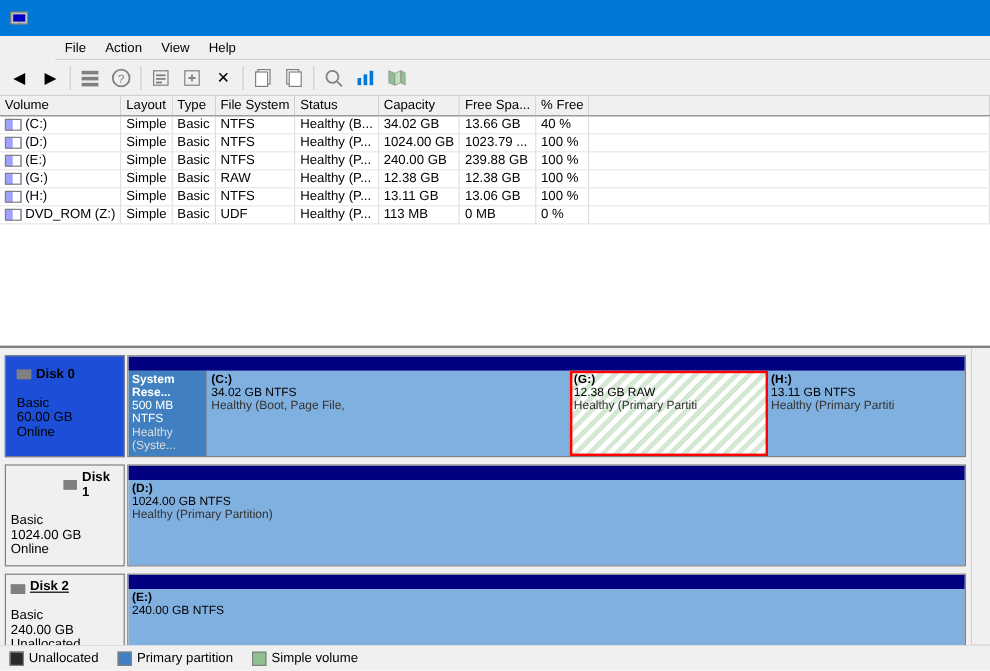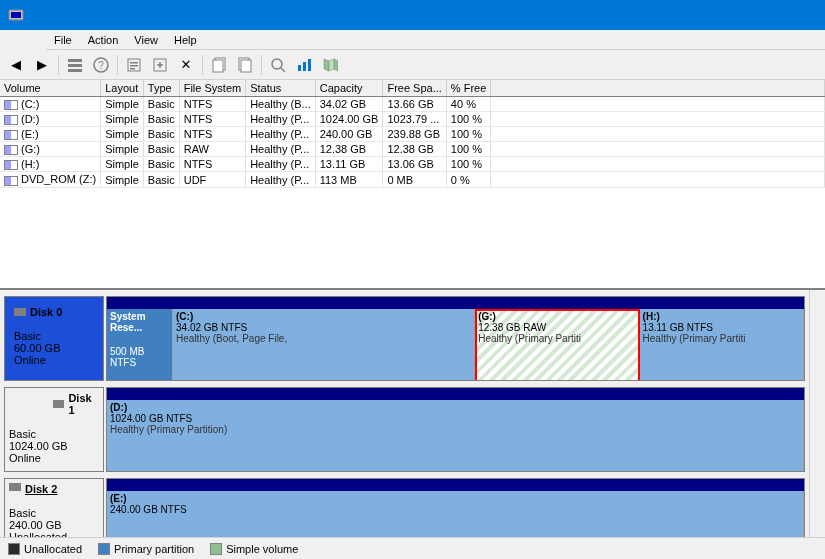--- a/index.html
+++ b/index.html
@@ -323,21 +323,21 @@
     <div class="disk-view-area" id="disk-view">
 
     <div style="display: flex; align-items: stretch; margin: 6px 4px 0px; height: 85px;">
           <div style="width: 100px; min-width: 100px; background: #1d4ed8; border: 1px solid rgb(128, 128, 128); padding: 9px; font-size: 11px;"><span style="display:flex;align-items:center;gap:4px;">
               <span style="display:inline-block;width:12px;height:8px;border:1px solid #808080;background:#808080;"></span>
               <strong>Disk 0</strong>
             </span><br>Basic<br>60.00 GB<br>Online</div>
           <div style="flex: 1 1 0%; display: flex; flex-direction: column; margin-left: 2px; border: 1px solid rgb(128, 128, 128); overflow: hidden;">
             <div style="height: 12px; background: rgb(0, 0, 128); width: 100%; flex-shrink: 0;"></div>
             <div style="flex: 1 1 0%; display: flex;">
-              <div style="flex: 3 1 0%; display: flex; flex-direction: column; padding: 2px 3px; border-right: 1px solid rgb(160, 160, 160); background: rgb(64, 128, 192); font-size: 10px; overflow: hidden; cursor: pointer; color: white; gap: 13px;">
+              <div style="flex: 3 1 0%; display: flex; flex-direction: column; padding: 2px 3px; border-right: 1px solid rgb(160, 160, 160); background: rgb(64, 128, 192); font-size: 10px; overflow: hidden; cursor: pointer; color: white;">
                 <strong>System Rese...</strong>
                 <span>500 MB NTFS</span>
                 <span style="color:#ddd;font-size:10px;">Healthy (Syste...</span>
               </div>
               <div style="flex: 15 1 0%; display: flex; flex-direction: column; padding: 2px 3px; border-right: 1px solid rgb(160, 160, 160); background: rgb(128, 176, 224); font-size: 10px; overflow: hidden; cursor: pointer; color: black;">
                 <strong>(C:)</strong>
                 <span>34.02 GB NTFS</span>
                 <span style="color:#333;font-size:10px;">Healthy (Boot, Page File,</span>
               </div>
               <div style="flex: 8 1 0%; display: flex; flex-direction: column; padding: 2px 3px; border-right: 1px solid rgb(160, 160, 160); background: repeating-linear-gradient(-45deg, rgb(212, 232, 212), rgb(212, 232, 212) 4px, white 4px, white 8px); font-size: 10px; overflow: hidden; cursor: pointer; outline: red solid 2px; outline-offset: -2px; color: black;">
@@ -363,21 +363,21 @@
             <div style="flex: 1 1 0%; display: flex;">
               <div style="flex: 1 1 0%; display: flex; flex-direction: column; padding: 2px 3px; border-right: 1px solid rgb(160, 160, 160); background: rgb(128, 176, 224); font-size: 10px; overflow: hidden; cursor: pointer; color: black;">
                 <strong>(D:)</strong>
                 <span>1024.00 GB NTFS</span>
                 <span style="color:#333;font-size:10px;">Healthy (Primary Partition)</span>
               </div>
             </div>
           </div>
         </div>
         <div style="display: flex; align-items: stretch; margin: 6px 4px 0px; height: 85px;">
-          <div style="width: 100px; min-width: 100px; background: rgb(240, 240, 240); border: 1px solid rgb(128, 128, 128); padding: 4px; font-size: 11px;"><span style="display:flex;align-items:flex-start;gap:4px;text-decoration:underline;">
+          <div style="width: 100px; min-width: 100px; background: rgb(240, 240, 240); border: 1px solid rgb(128, 128, 128); padding: 4px; font-size: 11px;"><span style="display:flex;align-items:flex-end;gap:4px;text-decoration:underline;">
               <span style="display:inline-block;width:12px;height:8px;border:1px solid #808080;background:#808080;"></span>
               <strong>Disk 2</strong>
             </span><br>Basic<br>240.00 GB<br>Unallocated</div>
           <div style="flex: 1 1 0%; display: flex; flex-direction: column; margin-left: 2px; border: 1px solid rgb(128, 128, 128); overflow: hidden;">
             <div style="height: 12px; background: rgb(0, 0, 128); width: 100%; flex-shrink: 0;"></div>
             <div style="flex: 1 1 0%; display: flex;">
               <div style="flex: 1 1 0%; display: flex; flex-direction: column; padding: 2px 3px; border-right: 1px solid rgb(160, 160, 160); background: rgb(128, 176, 224); font-size: 10px; overflow: hidden; cursor: pointer; color: black;">
                 <strong>(E:)</strong>
                 <span>240.00 GB NTFS</span>
                 <span style="color:#333;font-size:10px;"></span>

